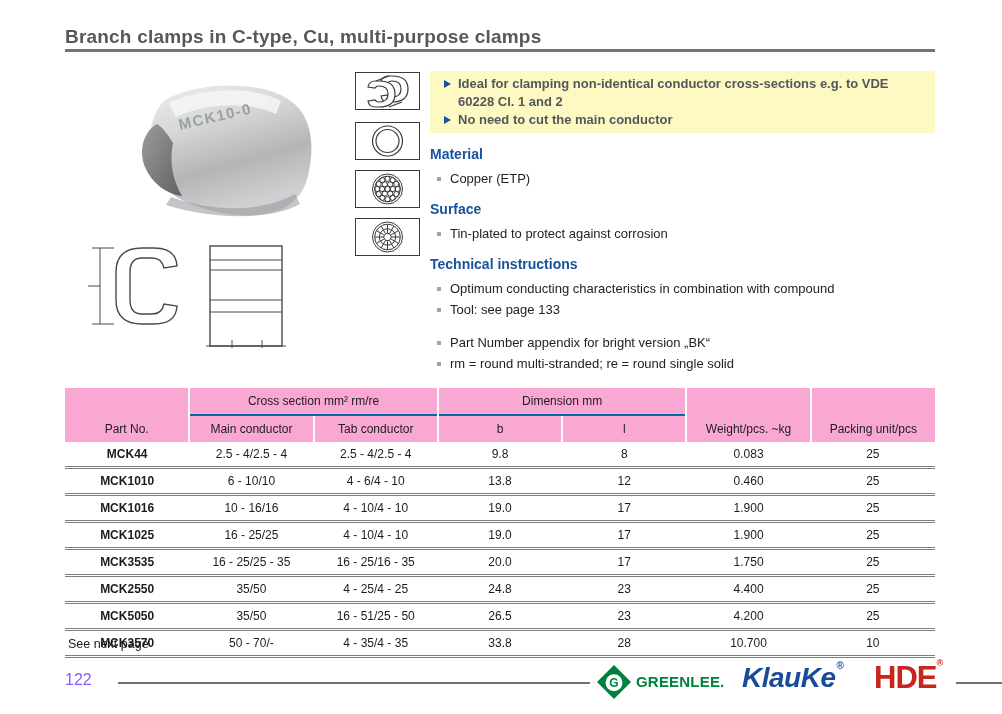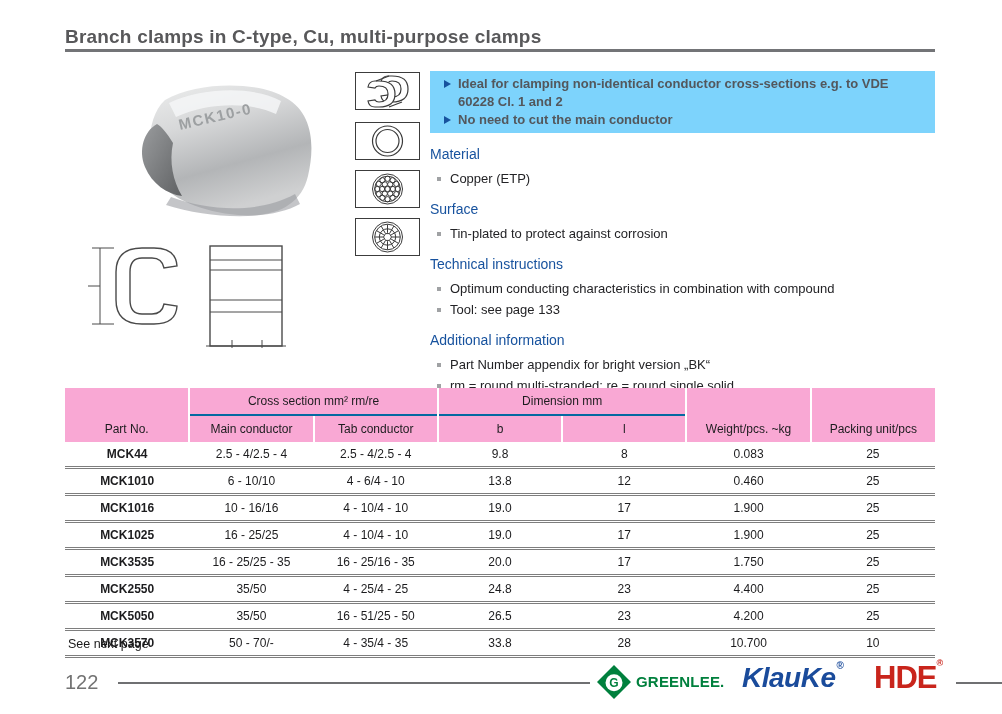--- a/index.html
+++ b/index.html
@@ -12,48 +12,48 @@
 
   
   .photo-wrap{position:absolute;left:70px;top:66px;width:260px;height:160px;}
   .drawing-wrap{position:absolute;left:80px;top:236px;width:230px;height:130px;}
 
   
   .icon-box{position:absolute;left:355px;width:63px;height:36px;border:1px solid #3c3c3c;background:#fff;
             display:flex;align-items:center;justify-content:center;}
 
   
-  .highlight-box{position:absolute;left:430px;top:71px;width:505px;box-sizing:border-box;background:#7dd3fc;
+  .highlight-box{position:absolute;left:430px;top:71px;width:505px;box-sizing:border-box;background:#fef9c3;
                  padding:4px 24px 4px 12px;}
   .hl-row{display:flex;}
   .hl-arrow{width:0;height:0;border-left:7px solid #17529e;border-top:4.5px solid transparent;
             border-bottom:4.5px solid transparent;margin:5px 7px 0 2px;flex:0 0 auto;}
   .hl-text{font-size:13px;font-weight:bold;color:#53575c;line-height:18px;max-width:452px;}
 
   .info-col{position:absolute;left:430px;top:146px;width:505px;}
   .section{margin-bottom:12px;}
-  .section-heading{font-size:14px;font-weight:normal;color:#17529e;margin:0 0 6px 0;}
+  .section-heading{font-size:14px;font-weight:bold;color:#17529e;margin:0 0 6px 0;}
   .li-row{display:flex;align-items:flex-start;line-height:21px;}
   .sq-bullet{flex:0 0 auto;width:4px;height:4px;background:#a0a2a4;margin:9px 9px 0 7px;}
   .li-text{font-size:13px;color:#232326;}
 
   
   .parts-table{position:absolute;left:65px;top:388px;width:870px;border-collapse:collapse;table-layout:fixed;}
   .parts-table th{background:#f9a8d4;font-weight:normal;font-size:12px;color:#1c1c1e;padding:0;}
   .th-group{height:26px;}
   .th-sub{height:26px;border-top:2px solid #0369a1;}
   .rowspan2{vertical-align:bottom;padding-bottom:6px !important;}
   .bl{border-left:2px solid #fff;}
   .parts-table td{height:24px;font-size:12px;text-align:center;border-bottom:3px double #7e7e7e;padding:0;}
   .parts-table td.part-no{font-weight:bold;}
 
   .see-next{position:absolute;left:68px;top:637px;font-size:12.5px;color:#1a1a1a;}
 
   
-  .page-number{position:absolute;left:65px;top:671px;font-size:20px;color:#737373;}
+  .page-number{position:absolute;left:65px;top:671px;font-size:16px;color:#8b5cf6;}
   .footer-line-left{position:absolute;left:118px;top:682px;width:472px;height:2px;background:#6f7072;}
   .footer-line-right{position:absolute;left:956px;top:682px;width:46px;height:2px;background:#6f7072;}
 
   .greenlee{position:absolute;left:602px;top:668px;display:flex;align-items:center;}
   .g-diamond{width:24px;height:24px;background:#00803d;transform:rotate(45deg);display:flex;
              align-items:center;justify-content:center;margin:2px 4px 0 0;}
   .g-circle{width:17px;height:17px;background:#fff;border-radius:50%;transform:rotate(-45deg);
             display:flex;align-items:center;justify-content:center;}
   .g-letter{font-size:12px;font-weight:bold;color:#00803d;line-height:1;}
   .g-text{font-size:15px;font-weight:900;color:#00803d;letter-spacing:.2px;margin-left:6px;}
@@ -210,21 +210,20 @@
       <div class="li-row">
         <span class="sq-bullet"></span>
         <span class="li-text">Optimum conducting characteristics in combination with compound</span>
       </div>
       <div class="li-row">
         <span class="sq-bullet"></span>
         <span class="li-text">Tool: see page 133</span>
       </div>
     </div>
     <div class="section">
-      <p class="section-heading">Additional information</p>
       <div class="li-row">
         <span class="sq-bullet"></span>
         <span class="li-text">Part Number appendix for bright version „BK“</span>
       </div>
       <div class="li-row">
         <span class="sq-bullet"></span>
         <span class="li-text">rm = round multi-stranded; re = round single solid</span>
       </div>
     </div>
   </div>

